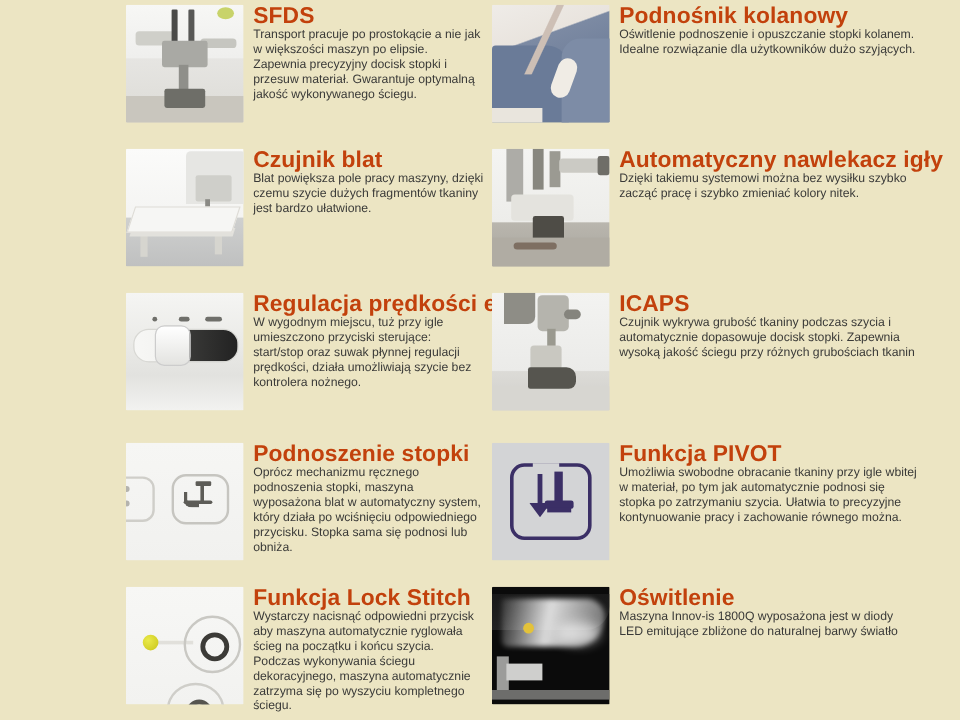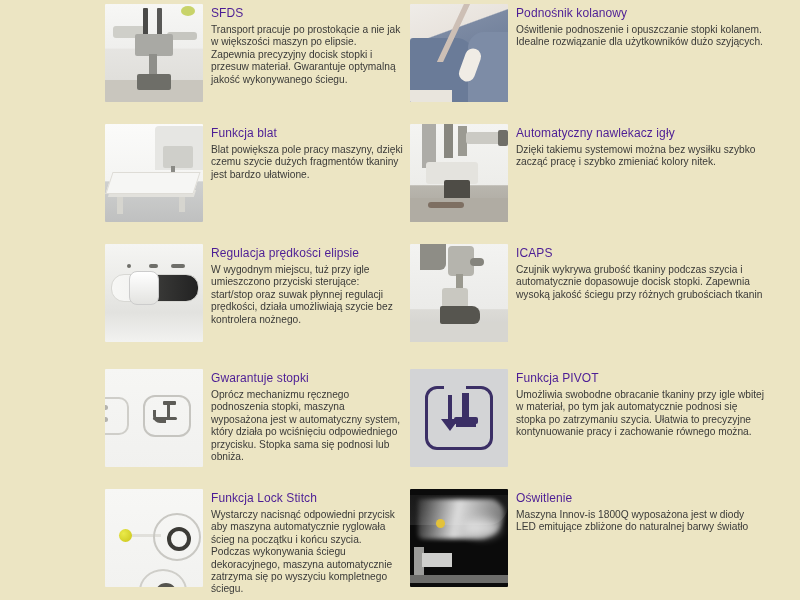--- a/index.html
+++ b/index.html
@@ -41,24 +41,24 @@
     flex: 0 0 98px;
     position: relative;
     overflow: hidden;
     border-radius: 1px;
   }
   .txt {
     padding-top: 1px;
     min-width: 0;
   }
   .f-title {
-    font-size: 12px;
+    font-size: 19px;
     line-height: 17px;
-    color: #4c1d95;
-    font-weight: 400;
+    color: #c2410c;
+    font-weight: 700;
     margin: 0 0 2px 0;
     letter-spacing: 0.1px;
     white-space: nowrap;
   }
   .f-desc {
     font-size: 10.2px;
     line-height: 12.4px;
     color: #3a3a38;
     margin: 0;
     max-width: 192px;
@@ -231,21 +231,21 @@
           <span class="ph mach"></span>
             <span class="ph head"></span>
             <span class="ph ndl"></span>
           <span class="ph lg1"></span>
             <span class="ph lg2"></span>
           <span class="ph lip"></span>
             <span class="ph top"></span>
         </div>
       </div>
       <div class="txt">
-        <h3 class="f-title">Funkcja blat</h3>
+        <h3 class="f-title">Czujnik blat</h3>
         <p class="f-desc">Blat powiększa pole pracy maszyny, dzięki czemu szycie dużych fragmentów tkaniny jest bardzo ułatwione.</p>
       </div>
     </div>
 
     <div class="feature col-right">
       <div class="thumb">
         <div class="photo p-thr">
           <span class="ph col"></span>
             <span class="ph col2"></span>
             <span class="ph col3"></span>
@@ -304,22 +304,22 @@
             <span class="ph g1"></span>
             <span class="ph g2"></span>
           <span class="ph bR"></span>
             <span class="ph gl"></span>
             <span class="ph gv"></span>
           <span class="ph gh"></span>
             <span class="ph ga"></span>
         </div>
       </div>
       <div class="txt">
-        <h3 class="f-title">Gwarantuje stopki</h3>
-        <p class="f-desc">Oprócz mechanizmu ręcznego podnoszenia stopki, maszyna wyposażona jest w automatyczny system, który działa po wciśnięciu odpowiedniego przycisku. Stopka sama się podnosi lub obniża.</p>
+        <h3 class="f-title">Podnoszenie stopki</h3>
+        <p class="f-desc">Oprócz mechanizmu ręcznego podnoszenia stopki, maszyna wyposażona blat w automatyczny system, który działa po wciśnięciu odpowiedniego przycisku. Stopka sama się podnosi lub obniża.</p>
       </div>
     </div>
 
     <div class="feature col-right">
       <div class="thumb">
         <div class="photo p-pivot">
           <div class="frame">
             <span class="top"></span>
             <span class="dn"></span>
               <span class="dna"></span>

